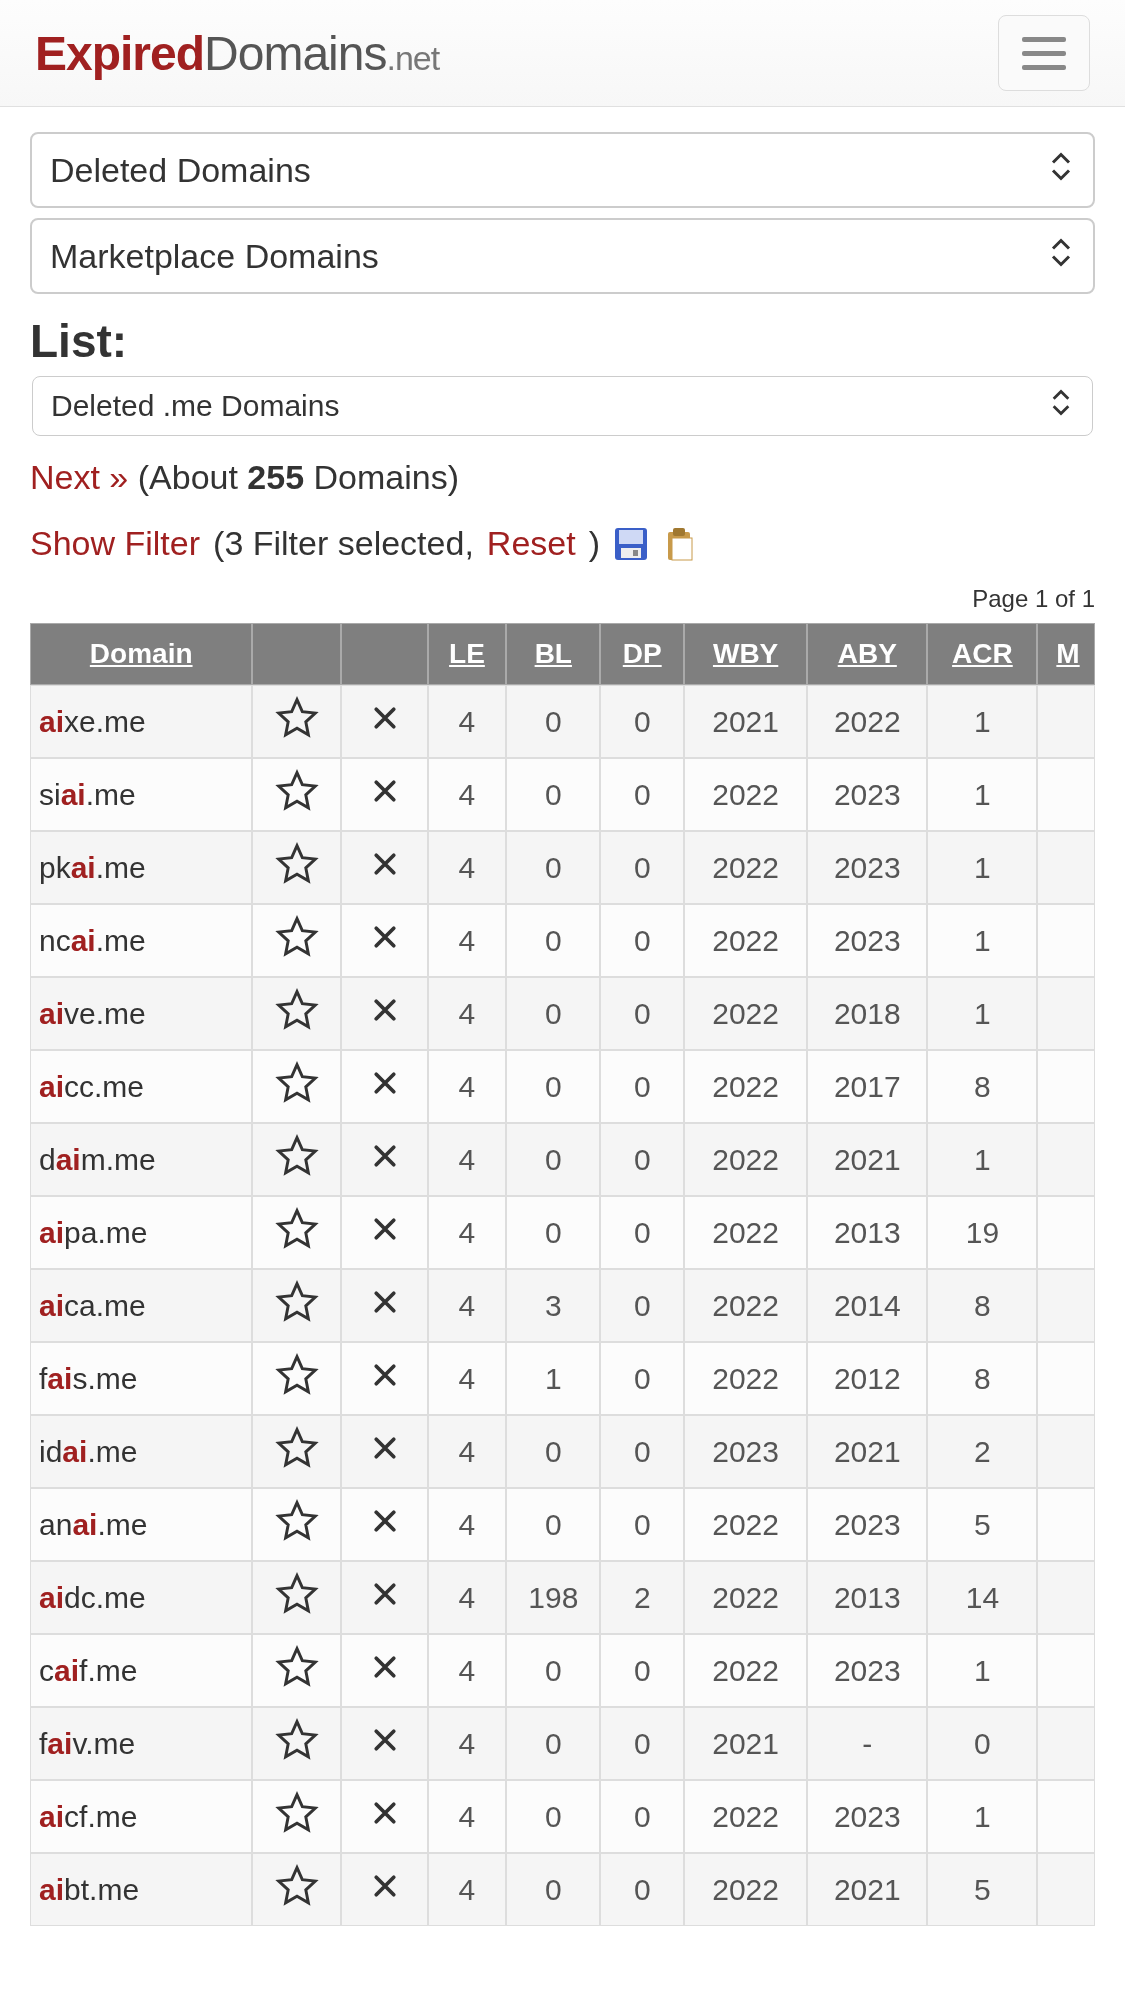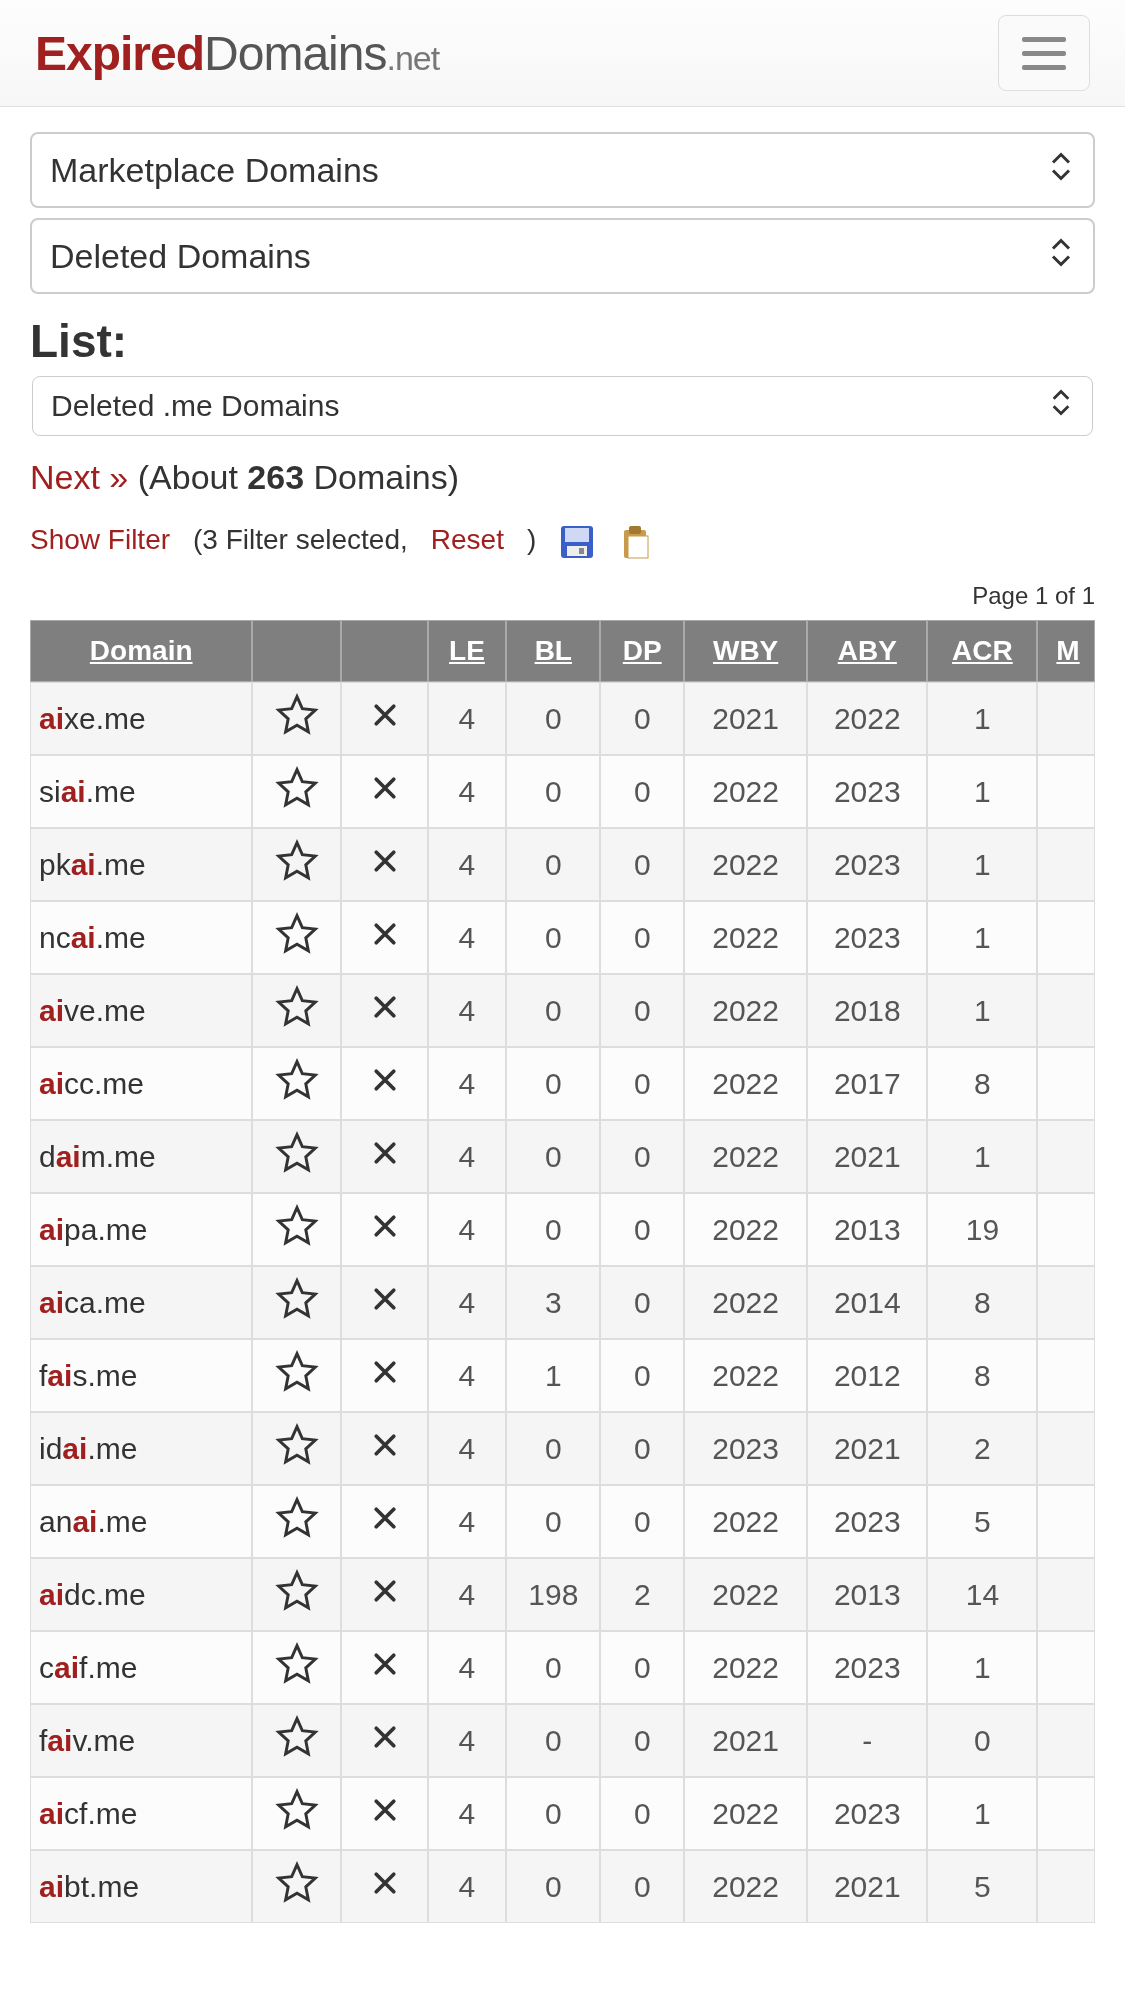--- a/index.html
+++ b/index.html
@@ -30,21 +30,21 @@
   }
   .select.tight { width:calc(100% - 4px); margin-left:2px; height:60px; font-size:30px; border-width:1px;text-align:center; }
   .select .chevron {
     position:absolute; right:20px; top:50%; transform:translateY(-50%);
     font-size:28px; color:#555;
   }
   .list-label { font-size:46px; font-weight:700; margin-top:20px; margin-bottom:8px; }
   .link { color:#a02020; text-decoration:none; }
   .meta { font-size:34px; margin-top:14px; line-height:1.6; }
   .meta b { font-weight:800; }
-  .filterline { font-size:28px; margin-top:20px; display:flex; gap:23px; flex-wrap:wrap;}
+  .filterline { font-size:34px; margin-top:20px; display:flex; align-items:center; gap:13px; flex-wrap:wrap;}
   .icon-box { display:inline-flex; width:36px; height:36px; vertical-align:middle; }
   .pageinfo { text-align:right; font-size:24px; margin-top:22px; padding-right:0; }
   table { border-collapse:separate; border-spacing:0; margin-top:10px; width:100%; table-layout:fixed; }
   th {
     background:#7f7f7f; color:#fff; font-size:28px; font-weight:700;
     padding:14px 18px; text-align:center; border:1px solid #aaa; text-decoration:underline;
     white-space:nowrap; overflow:hidden;
   }
   th.nounder { text-decoration:none; }
   td {
@@ -79,51 +79,51 @@
   <div class="hamburger">
     <span></span>
     <span></span>
     <span></span>
   </div>
 </div>
 
 <div class="content">
 
   <div class="select">
-    <span>Marketplace Domains</span>
+    <span>Deleted Domains</span>
     <span class="chevron">
       <svg width="24" height="32" viewBox="0 0 24 32">
             <path d="M4 12 L12 4 L20 12 M4 20 L12 28 L20 20" fill="none" stroke="#333" stroke-width="3"></path>
           </svg>
     </span>
   </div>
 
   <div class="select">
-    <span>Deleted Domains</span>
+    <span>Marketplace Domains</span>
     <span class="chevron">
       <svg width="24" height="32" viewBox="0 0 24 32">
             <path d="M4 12 L12 4 L20 12 M4 20 L12 28 L20 20" fill="none" stroke="#333" stroke-width="3"></path>
           </svg>
     </span>
   </div>
 
   <div class="list-label">List:</div>
 
   <div class="select tight">
     <span>Deleted .me Domains</span>
     <span class="chevron">
       <svg width="22" height="30" viewBox="0 0 24 32">
             <path d="M4 12 L12 4 L20 12 M4 20 L12 28 L20 20" fill="none" stroke="#333" stroke-width="3"></path>
           </svg>
     </span>
   </div>
 
   <div class="meta">
     <a class="link">Next »</a>
-    <span>(About </span><b>263</b><span> Domains)</span>
+    <span>(About </span><b>255</b><span> Domains)</span>
   </div>
 
   <div class="filterline">
     <a class="link">Show Filter</a>
         <span> (3 Filter selected, </span>
         <a class="link">Reset</a>
         <span>) </span>
     <span class="icon-box">
       <svg viewBox="0 0 36 36">
             <rect x="2" y="2" width="32" height="32" rx="3" fill="#3a5fc8"></rect>

